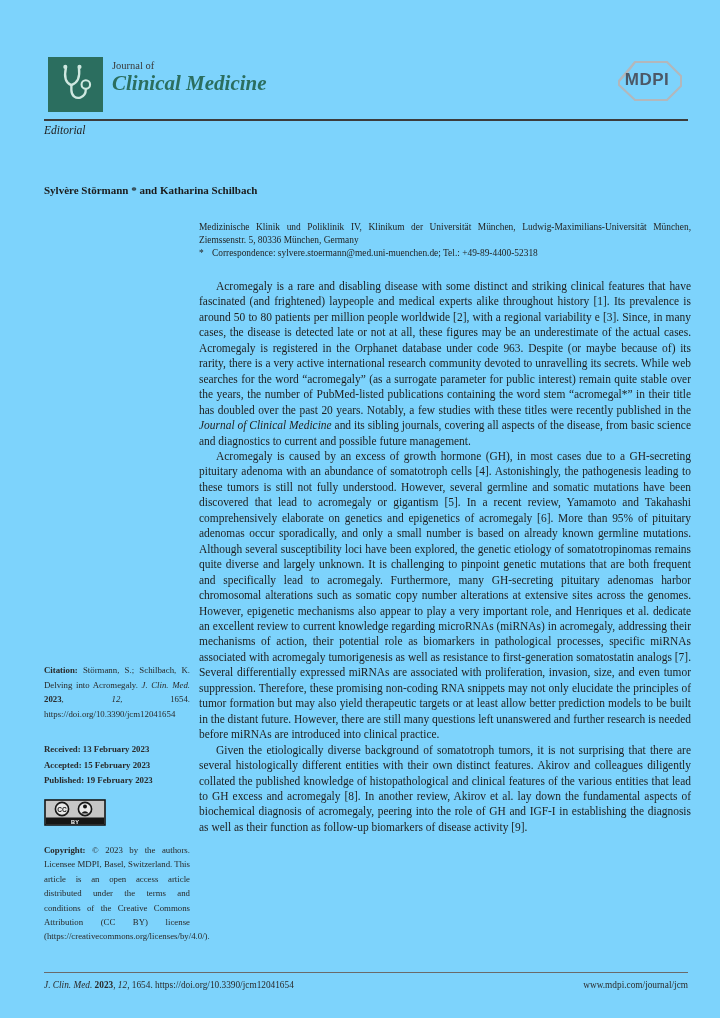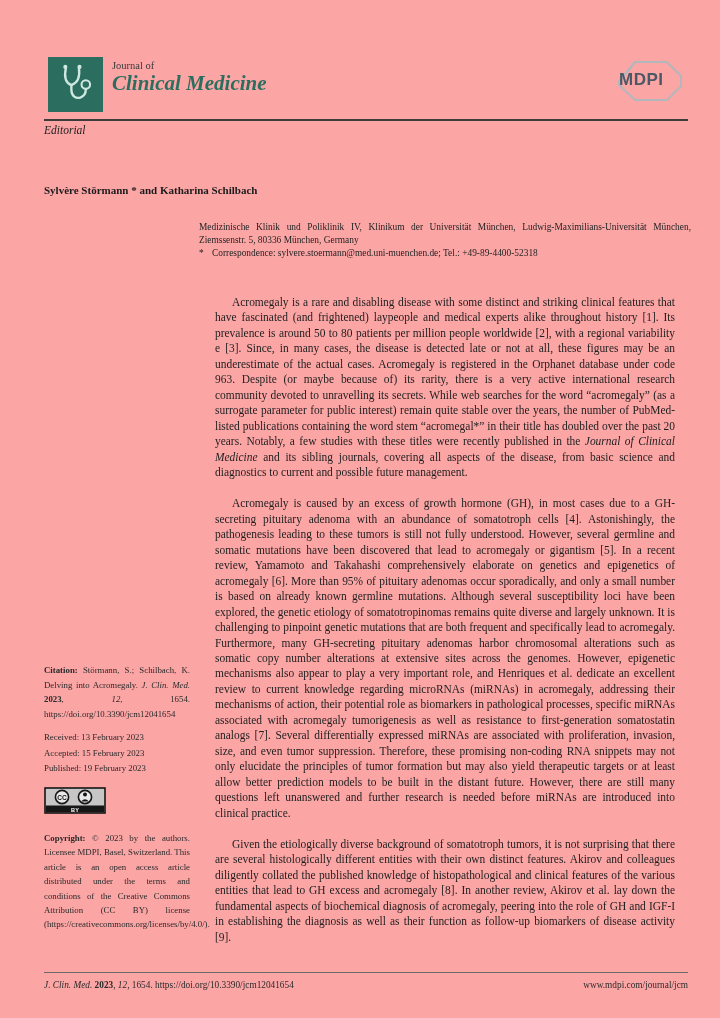--- a/index.html
+++ b/index.html
@@ -1,48 +1,48 @@
 <!DOCTYPE html>
 <html><head>
 <meta charset="utf-8">
 <style>
   html,body{margin:0;padding:0;background:#ffffff;}
   .page{
-    position:relative;width:720px;height:1018px;background:#fca5a5;
+    position:relative;width:720px;height:1018px;background:#7dd3fc;
     font-family:"Liberation Serif",serif;color:#1e1e1e;overflow:hidden;
   }
   
   .logo-box{position:absolute;left:48px;top:57px;width:55px;height:55px;background:#2b6e5f;}
   .logo-box svg{position:absolute;left:0;top:0;}
   .logo-text{position:absolute;left:112px;top:60px;line-height:1.1;}
   .logo-line1{font-size:10.5px;color:#3a3a3a;}
   .logo-line2{font-size:21px;font-weight:bold;font-style:italic;color:#2b6e5f;margin-top:0;}
   .mdpi-logo{position:absolute;left:605px;top:56px;width:84px;height:50px;}
   .mdpi-logo svg{position:absolute;left:0;top:0;}
   .mdpi-text{
-    position:absolute;left:14px;top:14px;width:56px;text-align:left;
+    position:absolute;left:14px;top:14px;width:56px;text-align:center;
     font-family:"Liberation Sans",sans-serif;font-weight:bold;font-size:17px;
     letter-spacing:0.5px;color:#4c5866;
   }
   .header-rule{position:absolute;left:44px;top:119px;width:644px;height:1.5px;background:#3c3c3c;}
   
   .editorial-label{position:absolute;left:44px;top:124px;font-style:italic;font-size:11.5px;color:#222;}
   .article-title{position:absolute;left:43px;top:138px;font-size:21.5px;font-weight:bold;color:#151515;}
   .authors{position:absolute;left:44px;top:184px;font-size:11px;font-weight:bold;color:#1b1b1b;}
   
   .affiliation-block{position:absolute;left:199px;top:221px;width:492px;font-size:9.4px;line-height:12.8px;color:#242424;text-align:justify;}
   .correspondence-row{display:flex;}
   .corr-marker{width:13px;flex:none;}
   
   .body-col{position:absolute;left:199px;top:279px;width:492px;font-size:11.45px;line-height:15.45px;text-align:justify;color:#1e1e1e;}
-  .body-col p{margin:16px;text-indent:17px;}
+  .body-col p{margin:0;text-indent:17px;}
   
   .side-col{position:absolute;left:44px;top:663px;width:146px;font-size:8.8px;line-height:14.6px;color:#2a2a2a;}
   .side-citation{text-align:justify;}
-  .side-dates{margin-top:9px;line-height:15.2px;}
+  .side-dates{margin-top:21px;line-height:15.2px;font-weight:bold;}
   .cc-badge{margin-top:11px;width:62px;height:27px;}
   .side-copyright{margin-top:17px;text-align:justify;line-height:14.4px;}
   
   .footer-rule{position:absolute;left:44px;top:972px;width:644px;height:1px;background:#6a6a6a;}
   .footer-left{position:absolute;left:44px;top:980px;font-size:9.3px;color:#2a2a2a;}
   .footer-right{position:absolute;right:32px;top:980px;font-size:9.3px;color:#2a2a2a;}
   
   .seg-italic{font-style:italic;}
   .seg-bold{font-weight:bold;}
 </style>

